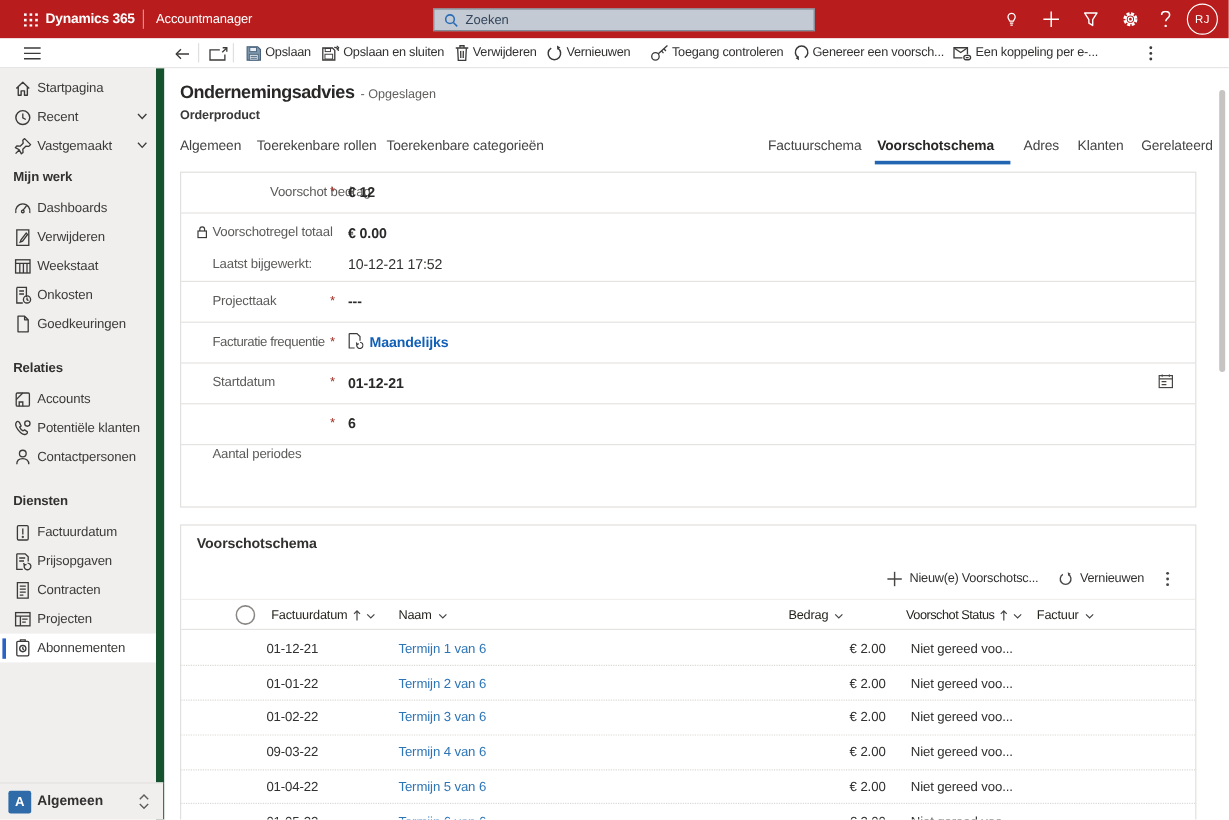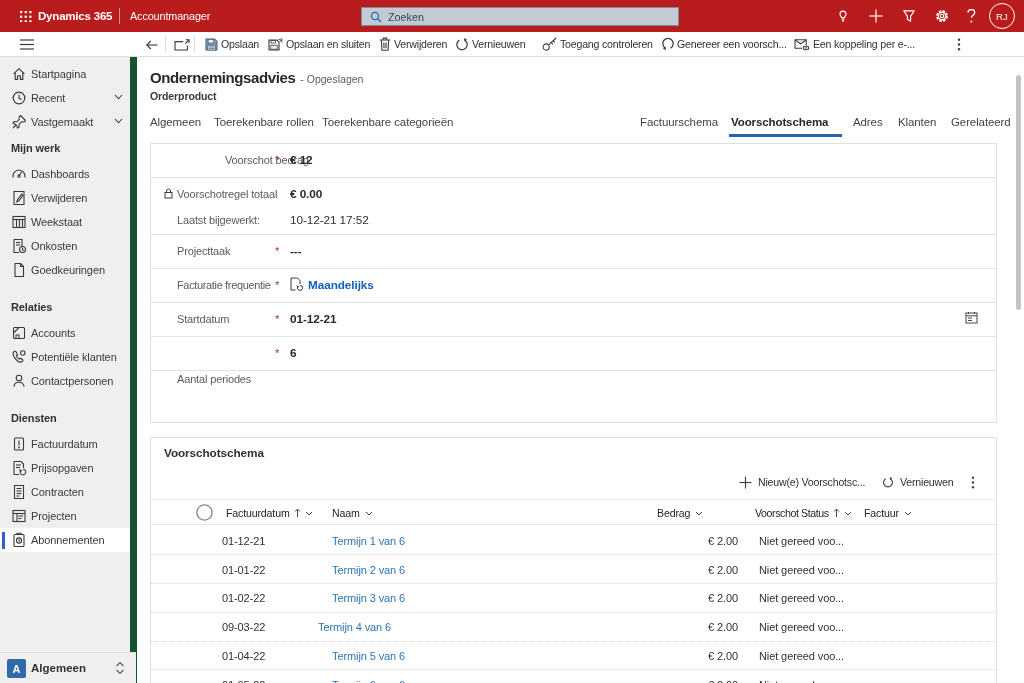--- a/index.html
+++ b/index.html
@@ -579,21 +579,21 @@
       <span class="gc" style="left:608px;">Niet gereed voo...</span>
     </div>
     <div class="grow" style="top:146.1px;">
       <span class="gc" style="left:71px;">01-02-22</span>
       <span class="gc link" style="left:181px;">Termijn 3 van 6</span>
       <span class="gc amount" style="left:500px; width:87px;">€ 2.00</span>
       <span class="gc" style="left:608px;">Niet gereed voo...</span>
     </div>
     <div class="grow" style="top:174.9px;">
       <span class="gc" style="left:71px;">09-03-22</span>
-      <span class="gc link" style="left:167px;">Termijn 4 van 6</span>
+      <span class="gc link" style="left:181px;">Termijn 4 van 6</span>
       <span class="gc amount" style="left:500px; width:87px;">€ 2.00</span>
       <span class="gc" style="left:608px;">Niet gereed voo...</span>
     </div>
     <div class="grow" style="top:203.7px;">
       <span class="gc" style="left:71px;">01-04-22</span>
       <span class="gc link" style="left:181px;">Termijn 5 van 6</span>
       <span class="gc amount" style="left:500px; width:87px;">€ 2.00</span>
       <span class="gc" style="left:608px;">Niet gereed voo...</span>
     </div>
     <div class="grow" style="top:232.5px; border-bottom:none;">

